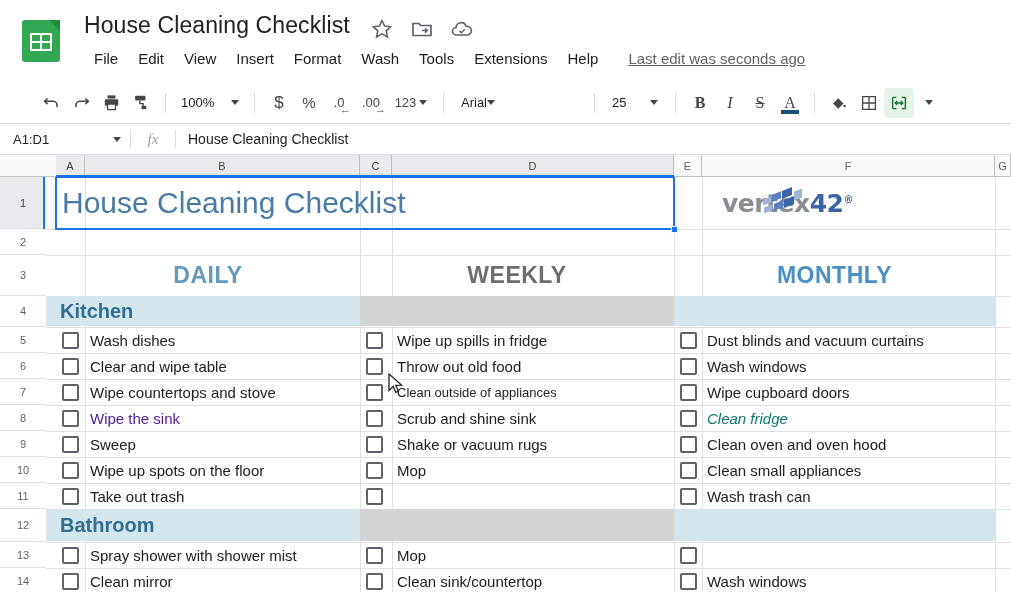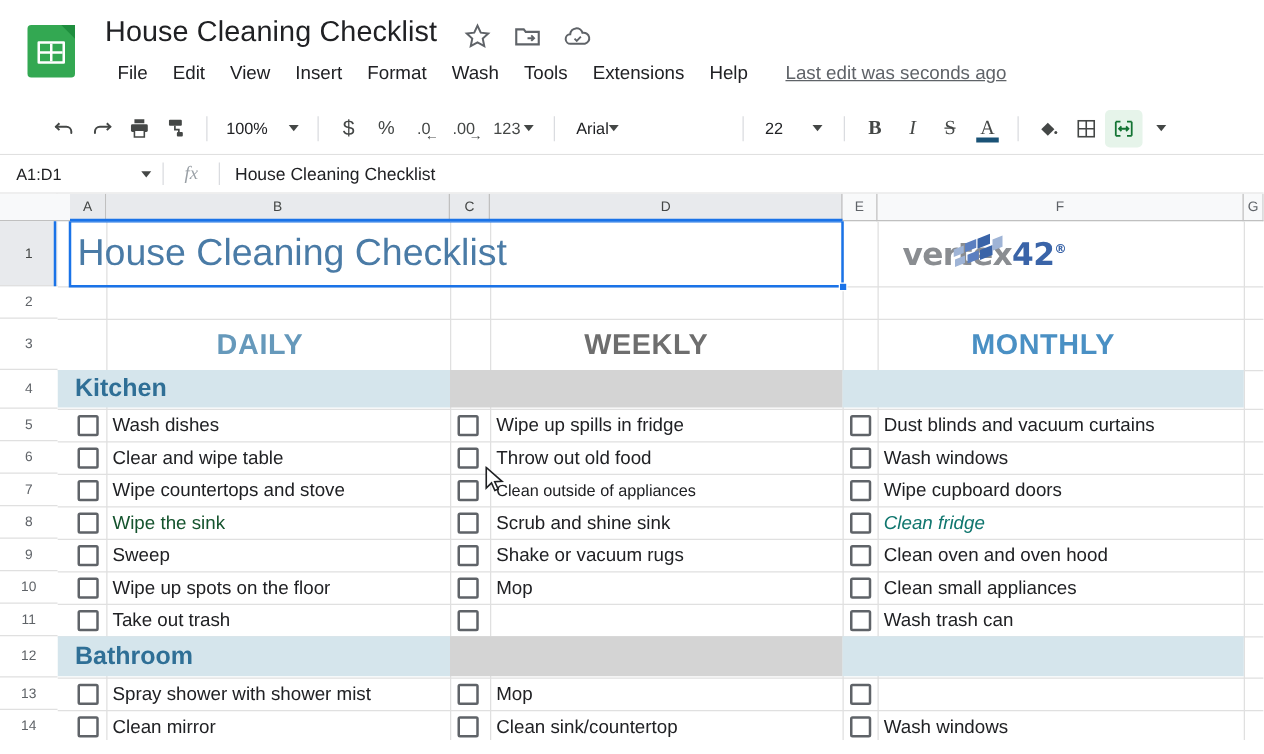--- a/index.html
+++ b/index.html
@@ -233,21 +233,21 @@
     <span>123</span>
     <span class="caret"></span>
   </div>
   <div class="tb-sep"></div>
   <div class="tb-font">
     <span>Arial</span>
     <span class="caret"></span>
   </div>
   <div class="tb-sep"></div>
   <div class="tb-size">
-    <span>22</span>
+    <span>25</span>
     <span class="caret"></span>
   </div>
   <div class="tb-sep"></div>
   <div class="tb-btn tb-bold">B</div>
   <div class="tb-btn tb-ital">I</div>
   <div class="tb-btn tb-strike">S</div>
   <div class="tb-btn tb-textcolor">
     <span>A</span>
     <span class="bar"></span>
   </div>
@@ -403,21 +403,21 @@
       <div class="celltxt" style="left: 10px; top: 78px; width: 304px; height: 41px; justify-content: center; font-size: 23px; font-weight: bold; letter-spacing: 0.5px; color: rgb(102, 153, 187);">DAILY</div>
       <div class="celltxt" style="left: 314px; top: 78px; width: 314px; height: 41px; justify-content: center; font-size: 23px; font-weight: bold; letter-spacing: 0.5px; color: rgb(110, 110, 110);">WEEKLY</div>
       <div class="celltxt" style="left: 628px; top: 78px; width: 321px; height: 41px; justify-content: center; font-size: 23px; font-weight: bold; letter-spacing: 0.5px; color: rgb(74, 144, 196);">MONTHLY</div>
       <div class="chk" style="left: 16px; top: 154.5px;"></div>
       <div class="celltxt" style="left: 44px; top: 150px; height: 26px; font-size: 15px; color: rgb(32, 33, 36);">Wash dishes</div>
       <div class="chk" style="left: 16px; top: 180.5px;"></div>
       <div class="celltxt" style="left: 44px; top: 176px; height: 26px; font-size: 15px; color: rgb(32, 33, 36);">Clear and wipe table</div>
       <div class="chk" style="left: 16px; top: 206.5px;"></div>
       <div class="celltxt" style="left: 44px; top: 202px; height: 26px; font-size: 15px; color: rgb(32, 33, 36);">Wipe countertops and stove</div>
       <div class="chk" style="left: 16px; top: 232.5px;"></div>
-      <div class="celltxt" style="left: 44px; top: 228px; height: 26px; font-size: 15px; color: #14532d;">Wipe the sink</div>
+      <div class="celltxt" style="left: 44px; top: 228px; height: 26px; font-size: 15px; color: #4c1d95;">Wipe the sink</div>
       <div class="chk" style="left: 16px; top: 258.5px;"></div>
       <div class="celltxt" style="left: 44px; top: 254px; height: 26px; font-size: 15px; color: rgb(32, 33, 36);">Sweep</div>
       <div class="chk" style="left: 16px; top: 284.5px;"></div>
       <div class="celltxt" style="left: 44px; top: 280px; height: 26px; font-size: 15px; color: rgb(32, 33, 36);">Wipe up spots on the floor</div>
       <div class="chk" style="left: 16px; top: 310.5px;"></div>
       <div class="celltxt" style="left: 44px; top: 306px; height: 26px; font-size: 15px; color: rgb(32, 33, 36);">Take out trash</div>
       <div class="chk" style="left: 320px; top: 154.5px;"></div>
       <div class="celltxt" style="left: 351px; top: 150px; height: 26px; font-size: 15px; color: rgb(32, 33, 36);">Wipe up spills in fridge</div>
       <div class="chk" style="left: 320px; top: 180.5px;"></div>
       <div class="celltxt" style="left: 351px; top: 176px; height: 26px; font-size: 15px; color: rgb(32, 33, 36);">Throw out old food</div>

